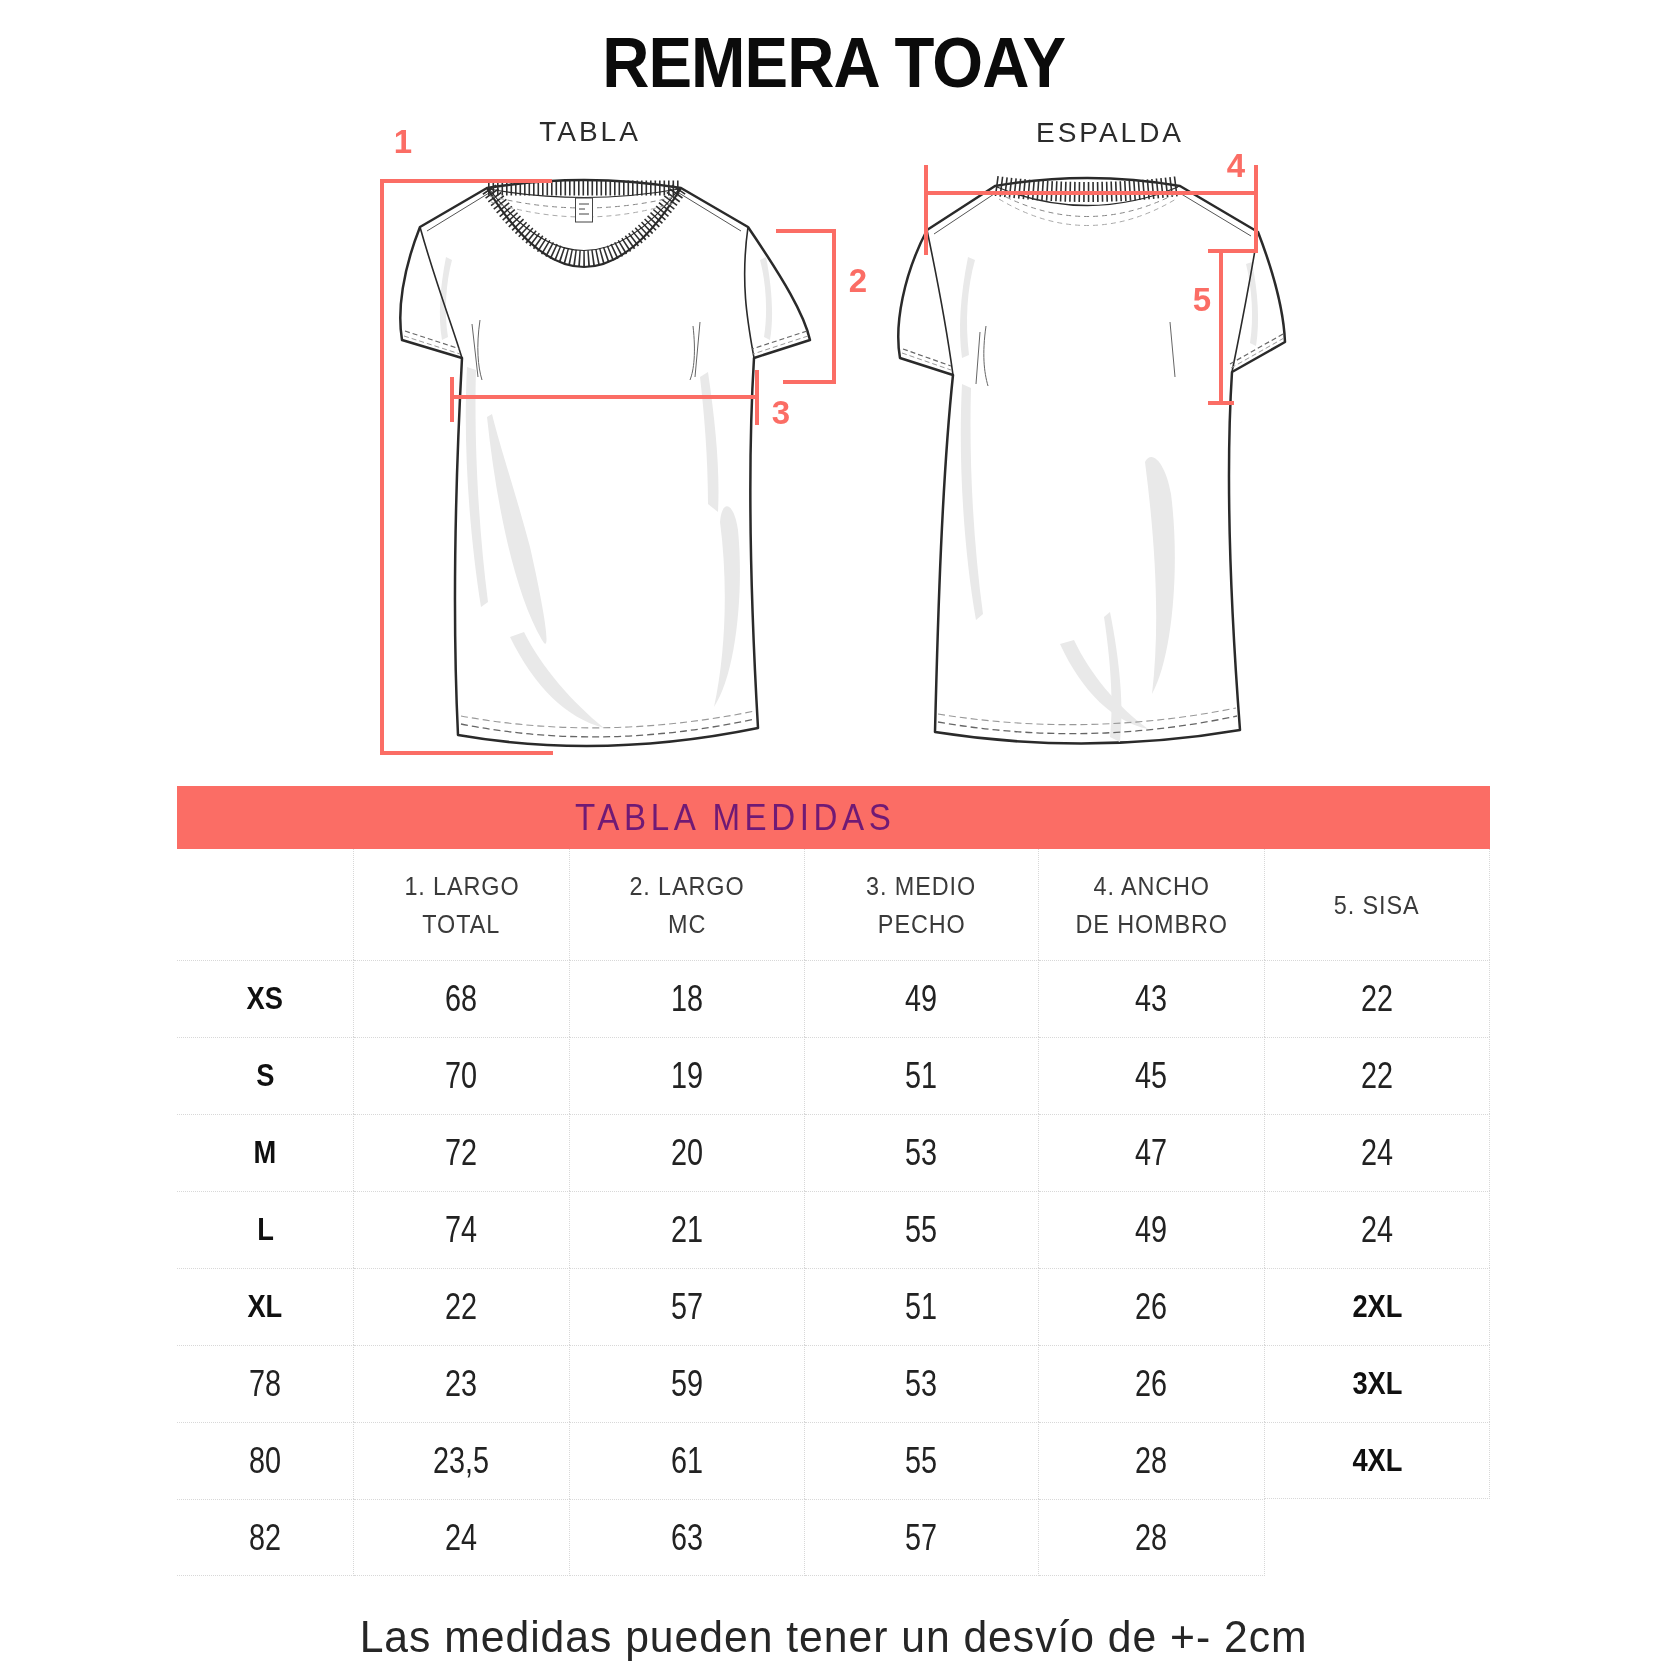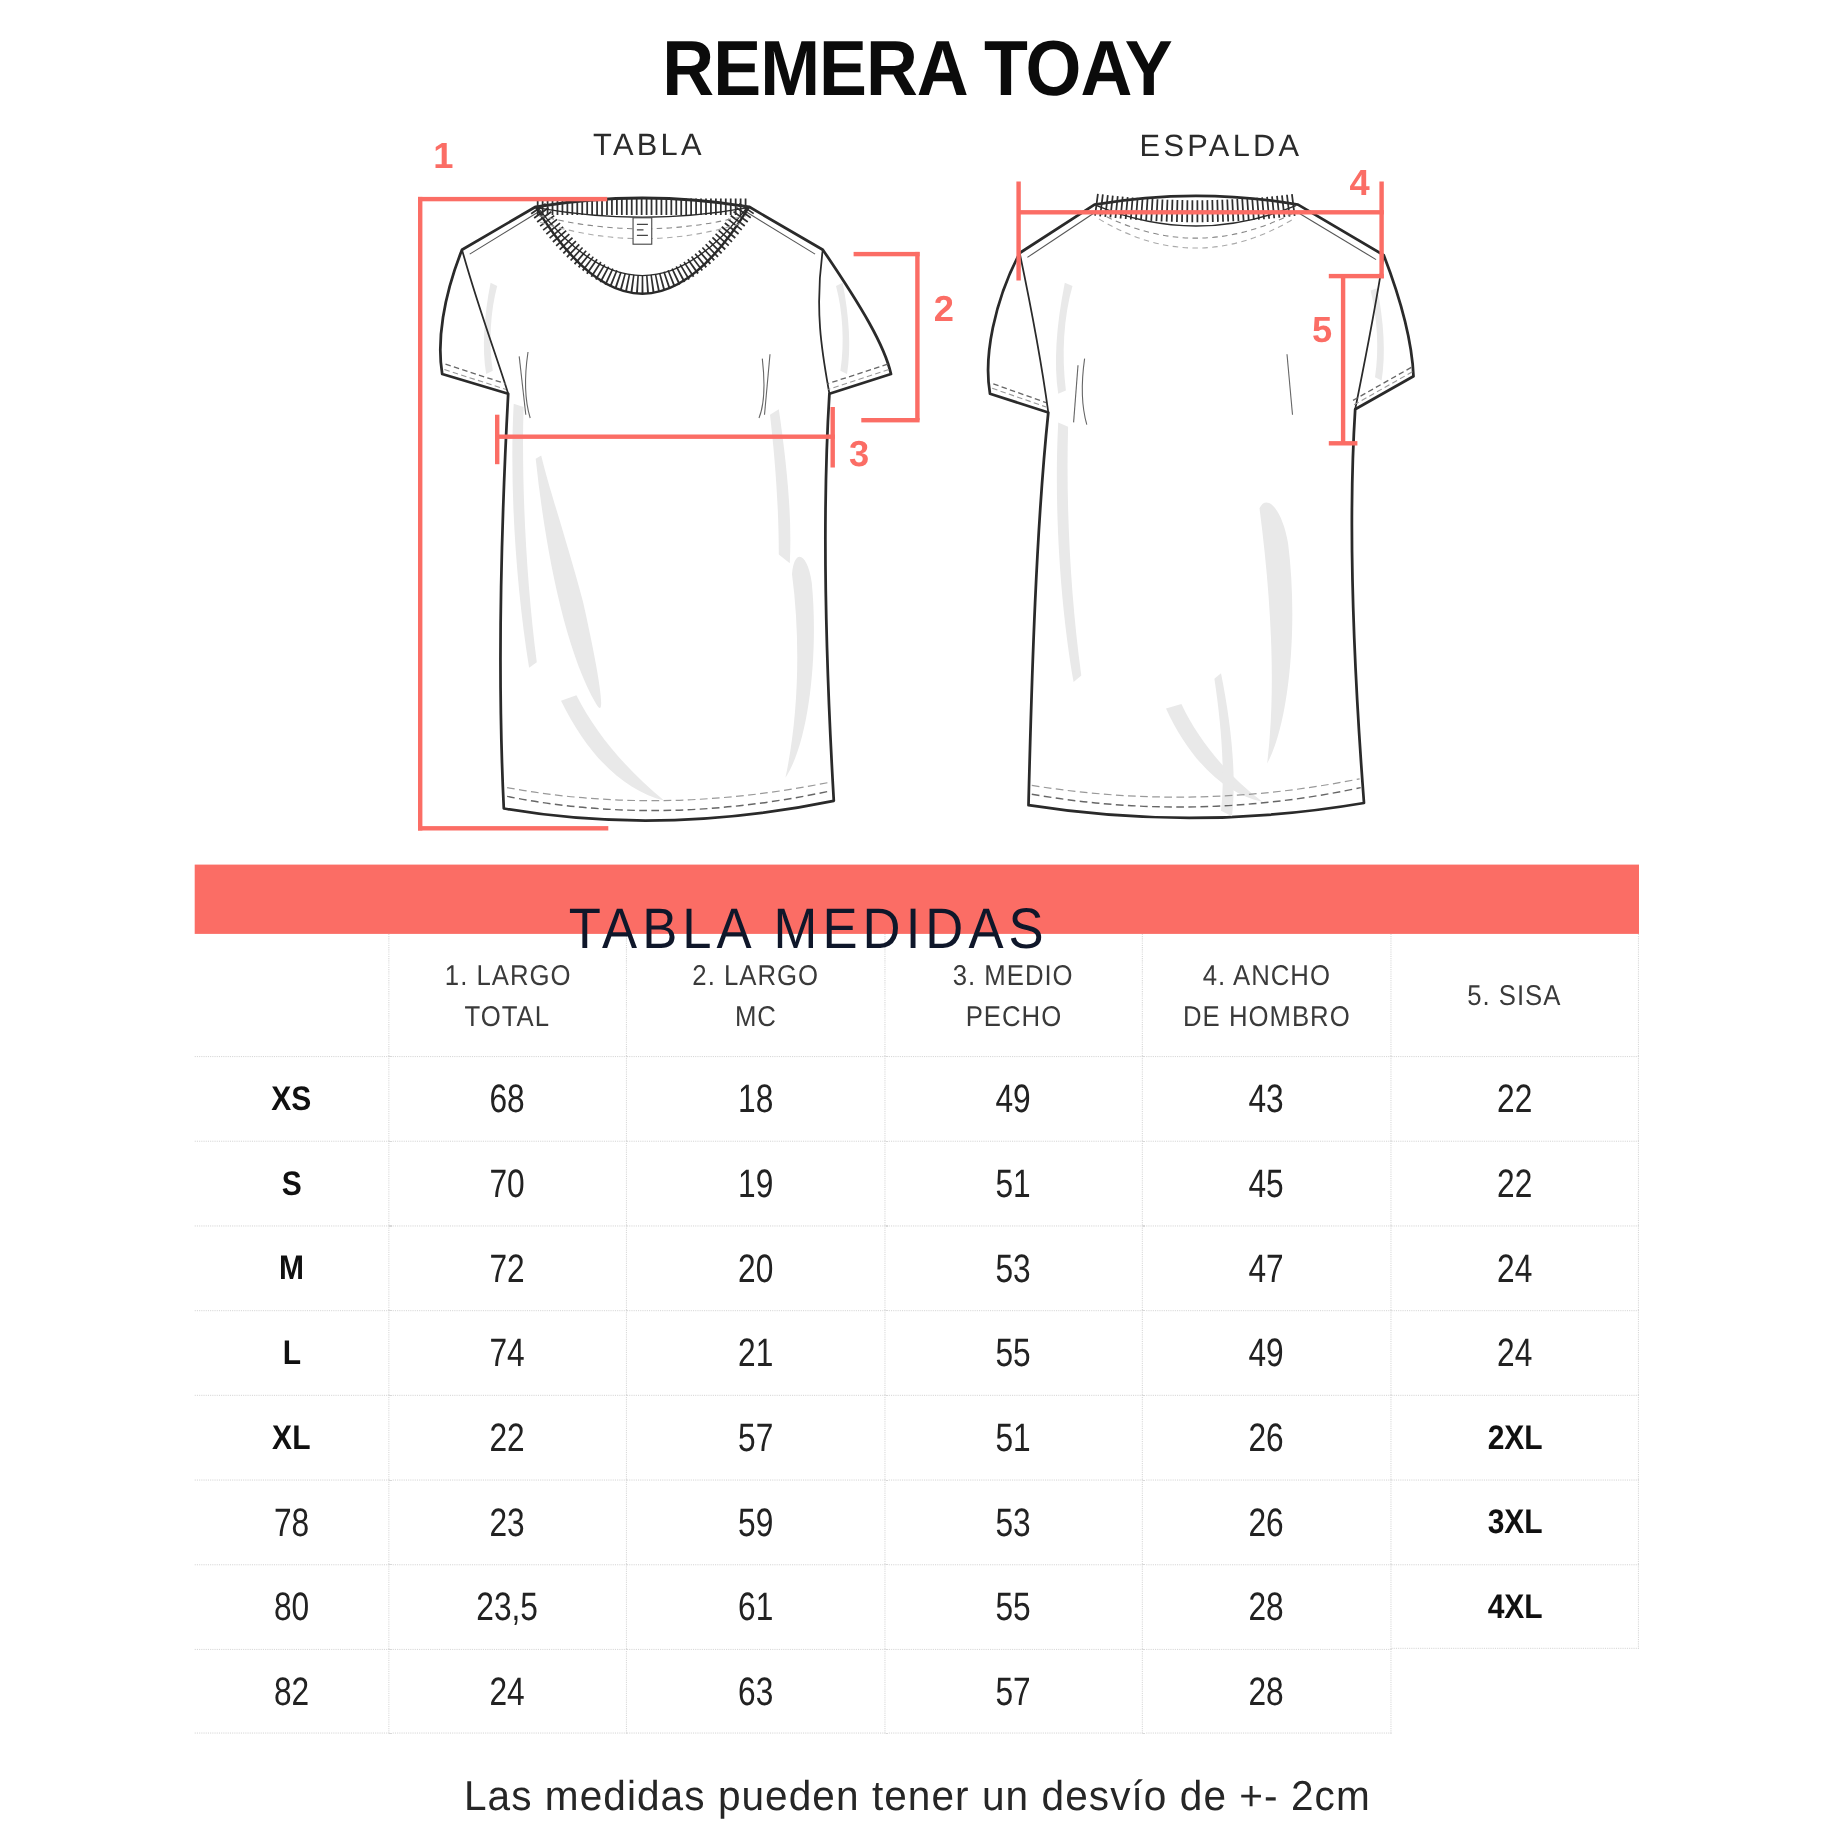--- a/index.html
+++ b/index.html
@@ -24,34 +24,34 @@
 
   
   .mline{background:var(--accent);}
   .marker{color:var(--accent);font-weight:700;font-size:33px;width:40px;text-align:center;
     margin-left:-20px;margin-top:-20px;height:40px;line-height:40px;}
 
   
   #size-table{left:177px;top:786px;width:1313px;}
   #table-band{position:relative;height:63px;background:var(--accent);}
   #table-band-title{position:absolute;left:0;top:0;width:1116px;height:63px;line-height:63px;
-    text-align:center;color:#0f172a;font-size:52px;font-weight:400;letter-spacing:5px;margin-top:28px;}
+    text-align:center;color:#701a75;font-size:36px;font-weight:400;letter-spacing:5px;}
   #tblgrid{display:grid;grid-template-columns:177px 216px 235px 234px 226px 225px;
     grid-template-rows:111px repeat(8,77px);}
   .cell{display:flex;flex-direction:column;align-items:center;justify-content:center;
     border-right:1px dotted var(--bd);min-width:0;}
   .cell.body{border-top:1px dotted var(--bd);justify-content:center;}
   .cell.lastrow{border-bottom:1px dotted var(--bd);}
   .hline1,.hline2{display:block;font-size:26px;font-weight:400;letter-spacing:1px;
     color:#3a3a3a;line-height:38px;transform:scaleX(.9);}
   .size-label{font-size:31px;font-weight:700;color:#101010;transform:scaleX(.88);}
   .val{font-size:36px;font-weight:400;color:#222;transform:scaleX(.8);}
 
   
-  #footer-note{left:0;right:0;top:1612px;text-align:center;font-size:38px;font-weight:400;
+  #footer-note{left:0;right:0;top:1612px;text-align:center;font-size:44px;font-weight:400;
     letter-spacing:1px;color:#262626;}
 </style>
 </head>
 <body>
 
 <div id="page">
 
   <div id="main-title" class="abs">
     <span class="cond92">REMERA TOAY</span>
   </div>

